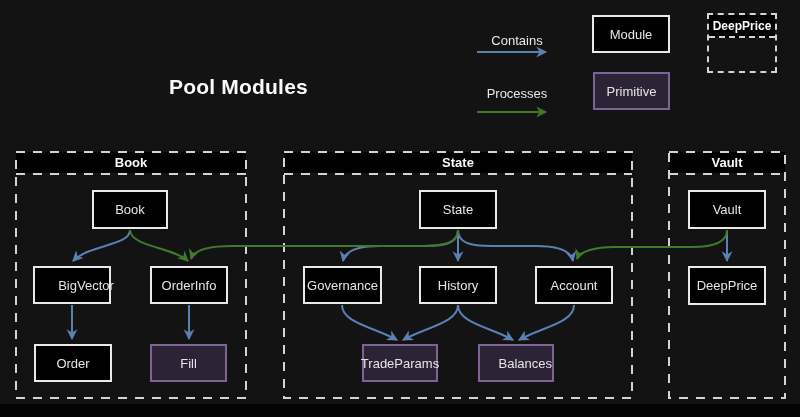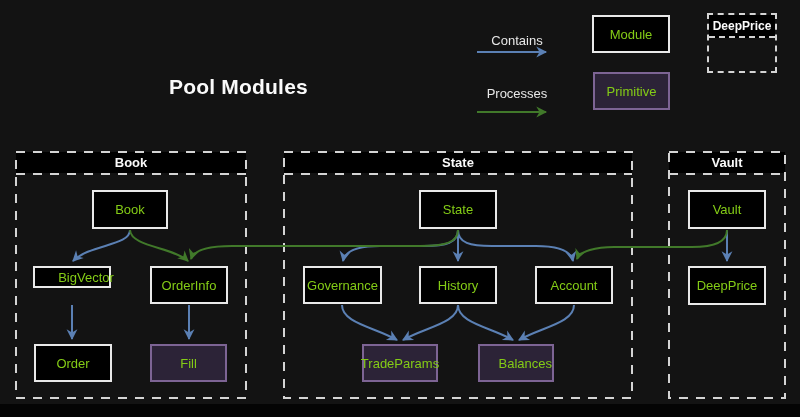--- a/index.html
+++ b/index.html
@@ -12,21 +12,21 @@
   .abs{position:absolute;box-sizing:border-box;}
   .page-title{
     font-size:21px;font-weight:bold;color:#fafafa;letter-spacing:.2px;
   }
   .legend-label{
     font-size:13px;color:#e8e8e8;text-align:center;width:80px;
   }
   .node{
     display:flex;align-items:center;justify-content:center;
     background:#000;border:2px solid #e9e9e9;
-    font-size:13px;color:#84cc16;text-align:center;
+    font-size:13px;color:#e5e5e5;text-align:center;
   }
   .node.primitive{
     background:#2c2337;border-color:#7d6494;
   }
   .container-bar{
     background:#000;display:flex;align-items:center;justify-content:center;
     font-size:13px;font-weight:bold;color:#fafafa;
   }
   .component-box{
     border:2px dashed #d4d4d4;background:transparent;
@@ -65,21 +65,21 @@
   <div class="abs container-bar" style="left:284px;top:152px;width:348px;height:21px;">
     <span>State</span>
   </div>
   <div class="abs container-bar" style="left:669px;top:152px;width:116px;height:21px;">
     <span>Vault</span>
   </div>
 
   <div class="abs node" style="left:92px;top:190px;width:76px;height:39px;">
     <span>Book</span>
   </div>
-  <div class="abs node" style="left:33px;top:266px;width:78px;height:22px;padding-left:28px;">
+  <div class="abs node" style="left:33px;top:266px;width:78px;height:38px;padding-left:28px;">
     <span>BigVector</span>
   </div>
   <div class="abs node" style="left:150px;top:266px;width:78px;height:38px;">
     <span>OrderInfo</span>
   </div>
   <div class="abs node" style="left:34px;top:344px;width:78px;height:38px;">
     <span>Order</span>
   </div>
   <div class="abs node primitive" style="left:150px;top:344px;width:77px;height:38px;">
     <span>Fill</span>

